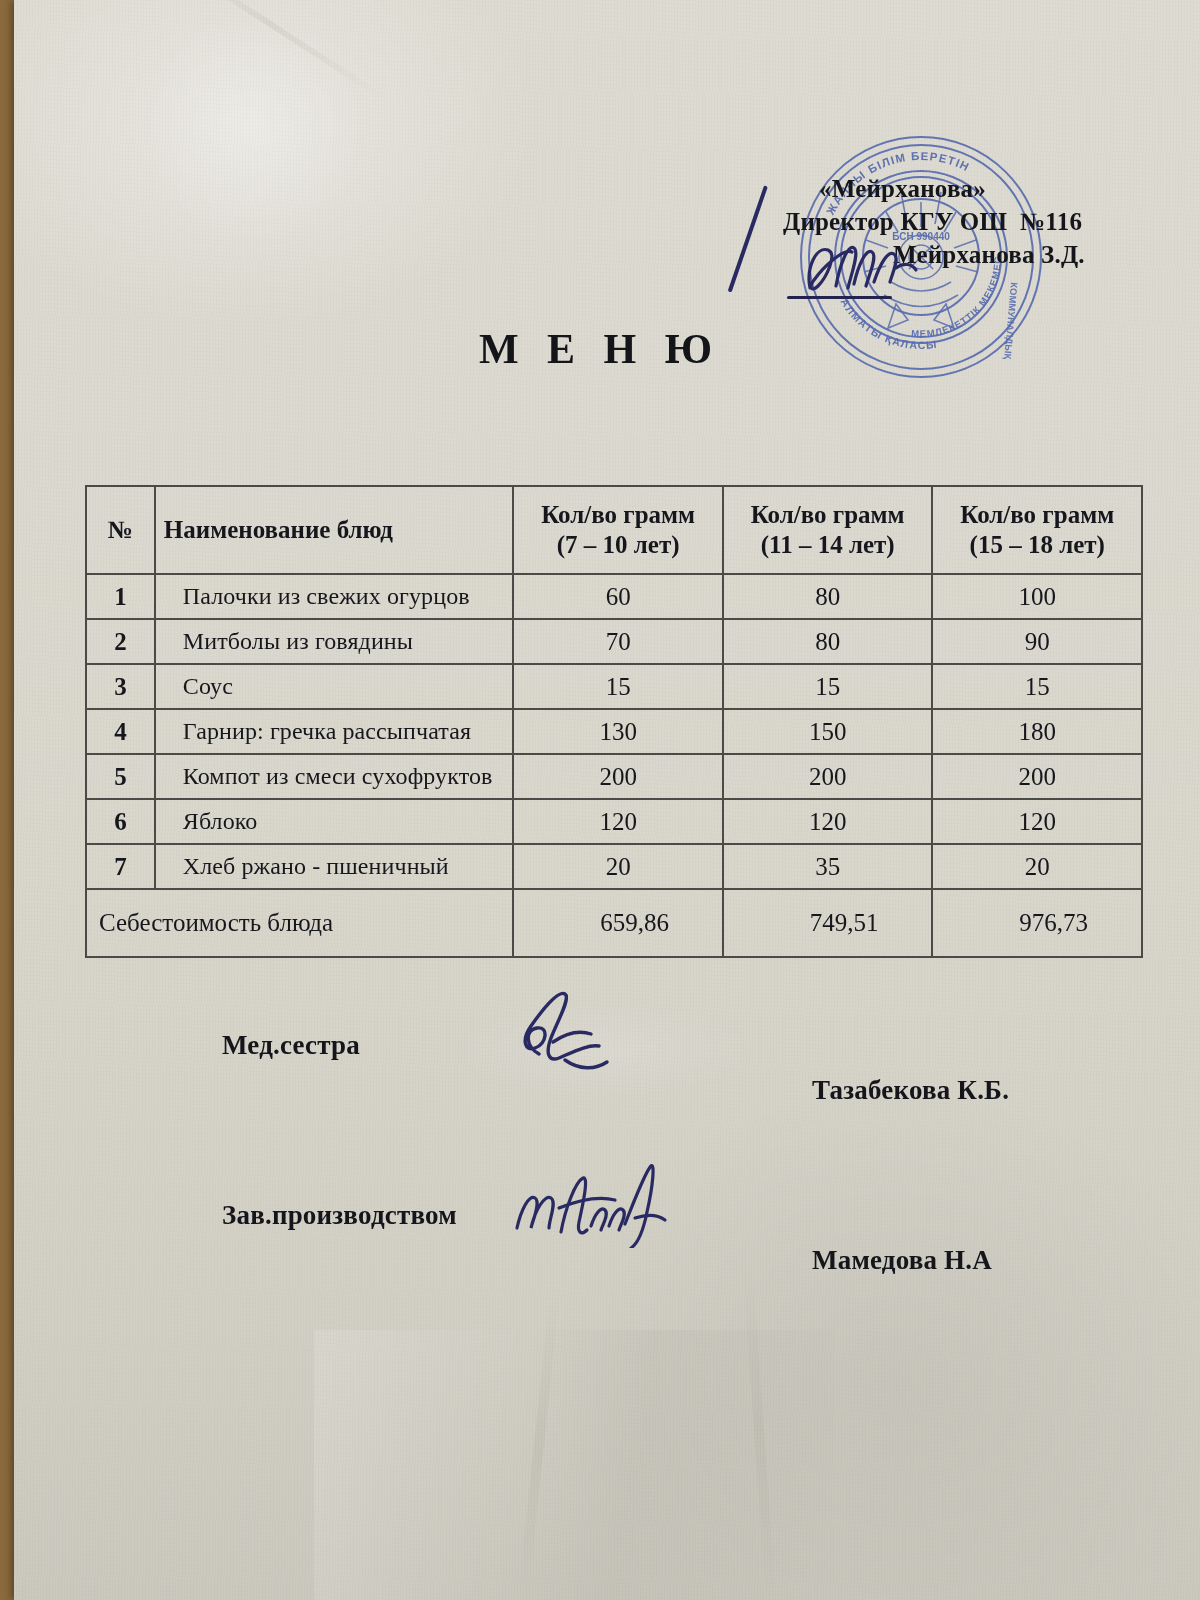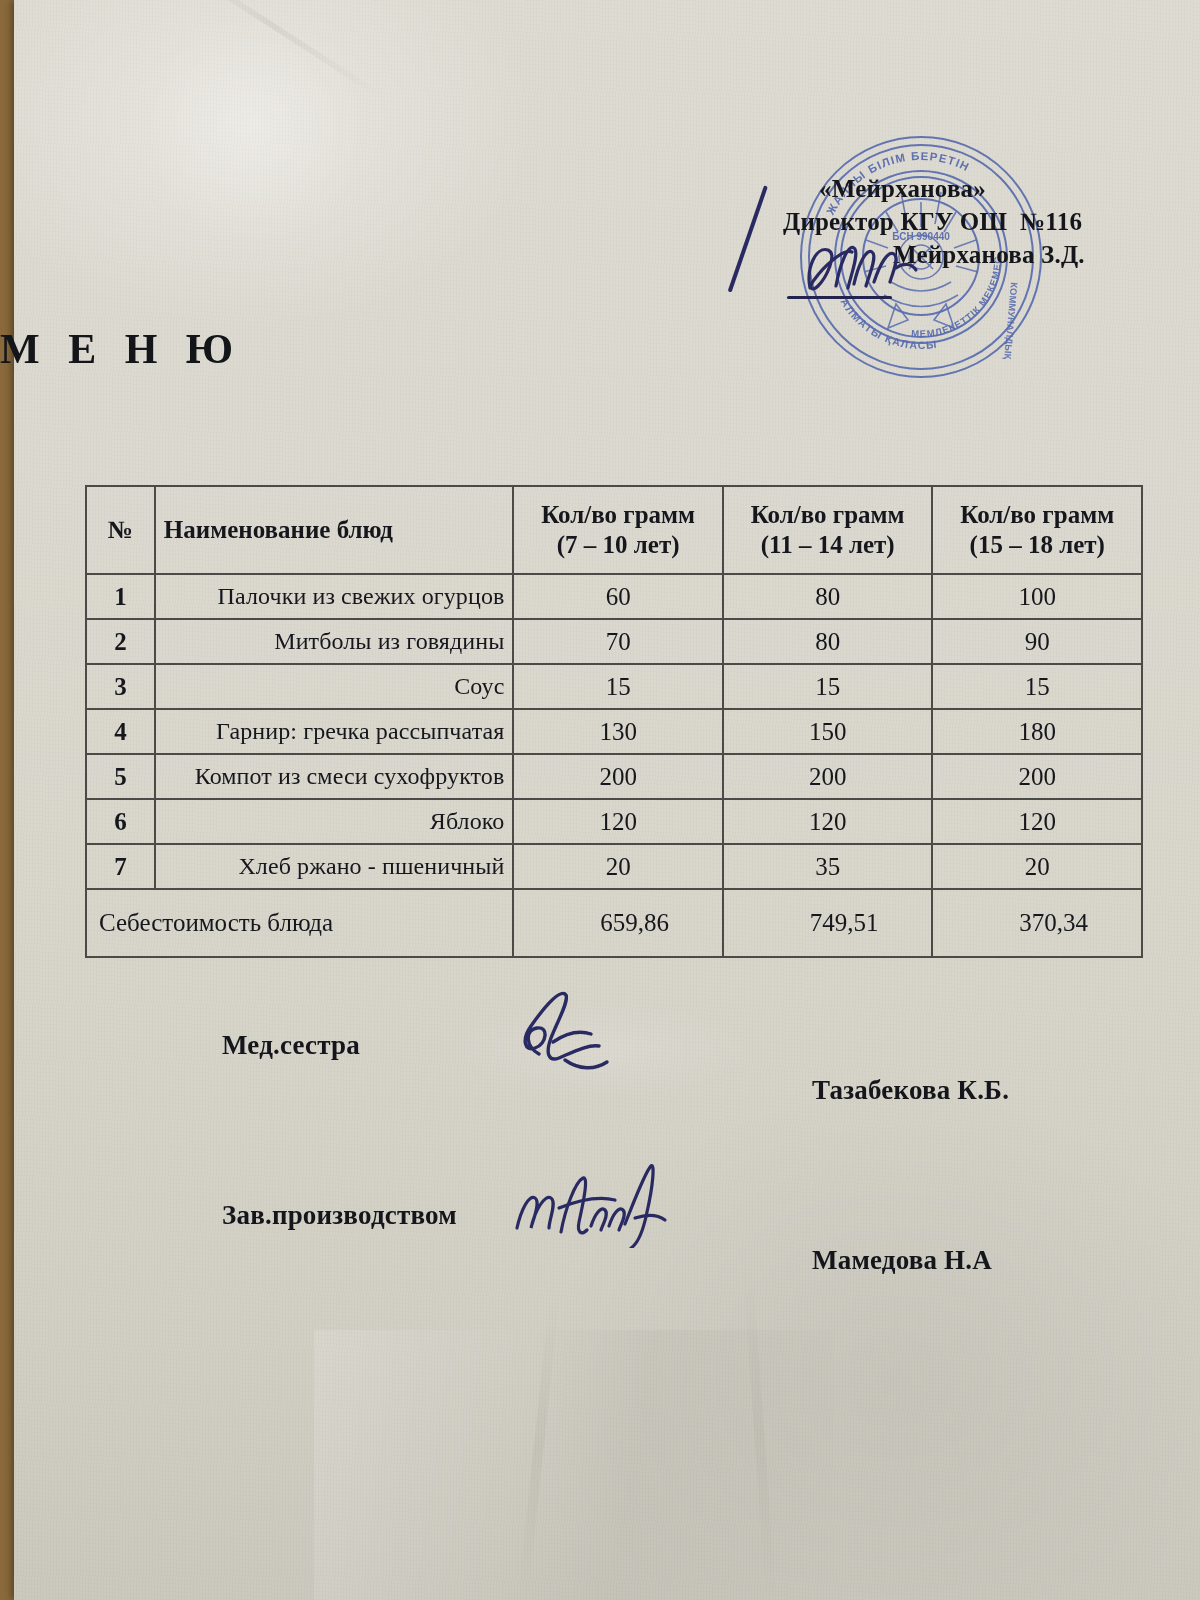--- a/index.html
+++ b/index.html
@@ -132,20 +132,21 @@
     width: 250px;
     height: 250px;
     z-index: 4;
     opacity: 0.82;
   }
 
   
   .title {
     position: absolute;
     left: 0; right: 0; top: 325px;
+    text-align: center;
     font-size: 42px;
     font-weight: bold;
     letter-spacing: 9px;
     color: #131519;
     z-index: 6;
   }
   .datetitle {
     position: absolute;
     left: 0; right: 0; top: 405px;
     text-align: center;
@@ -188,21 +189,21 @@
   }
   thead th .sub { display: block; white-space: nowrap; }
 
   tbody td {
     height: 43px;
     font-size: 24px;
     font-weight: normal;
     vertical-align: middle;
   }
   tbody td.num { text-align: center; font-weight: bold; font-size: 25px; }
-  tbody td.dish { text-align: right; padding-left: 20px; letter-spacing: 0.1px; }
+  tbody td.dish { text-align: left; padding-left: 27px; letter-spacing: 0.1px; }
   tbody td.gram { text-align: center; font-size: 25px; }
 
   tr.cost td {
     height: 66px;
     font-size: 25px;
     vertical-align: middle;
     padding-left: 41px;
   }
   tr.cost td.cost-label { text-align: left; padding-left: 12px; }
   tr.cost td.cost-val   { text-align: center; }
@@ -395,21 +396,21 @@
           <td class="num">7</td>
           <td class="dish">Хлеб ржано - пшеничный</td>
           <td class="gram">20</td>
           <td class="gram">35</td>
           <td class="gram">20</td>
         </tr>
         <tr class="cost">
           <td class="cost-label" colspan="2">Себестоимость блюда</td>
           <td class="cost-val">659,86</td>
           <td class="cost-val">749,51</td>
-          <td class="cost-val">370,34</td>
+          <td class="cost-val">976,73</td>
         </tr>
       </tbody>
     </table>
   </div>
 
   <div class="sigrow" id="sig-nurse">
     <span class="role">Мед.сестра</span>
     <svg class="ink" viewBox="0 0 240 96">
       <g fill="none" stroke="#2a2a63" stroke-width="3.4" stroke-linecap="round">
         <path d="M 44,72 C 30,64 30,48 42,46 C 54,44 52,62 40,66 C 30,70 26,58 36,44 C 50,24 64,8 70,12 C 76,16 62,40 56,56 C 50,72 54,80 64,76 C 78,70 94,62 104,64"></path>

